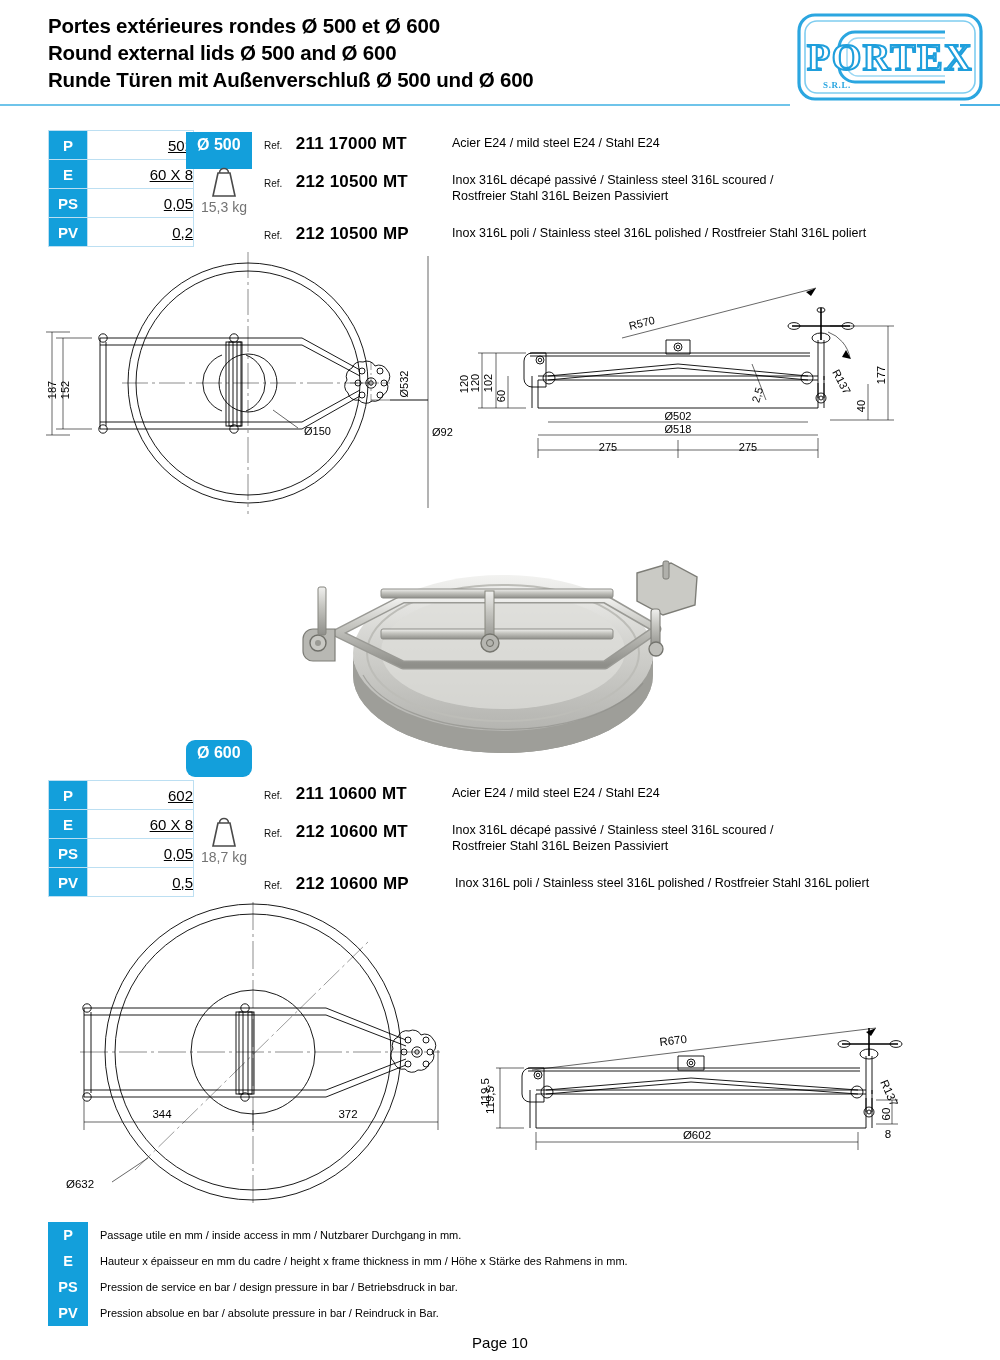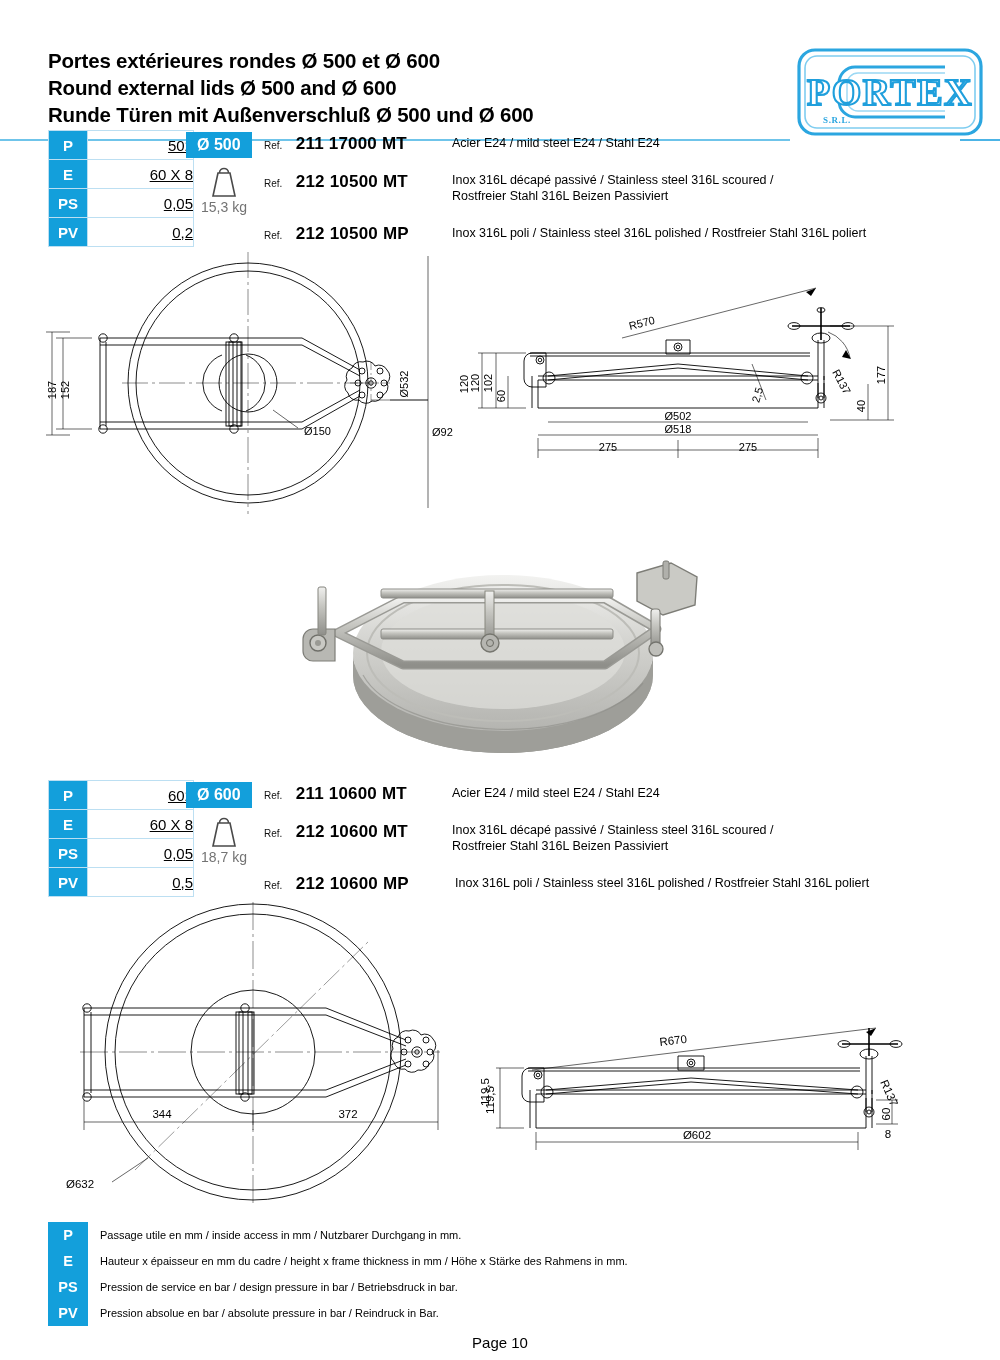--- a/index.html
+++ b/index.html
@@ -7,21 +7,21 @@
     width:1000px;height:1360px;
     background:#ffffff;
     font-family:"Liberation Sans", sans-serif;
     color:#000;
     position:relative;
     overflow:hidden;
   }
   .page{position:relative;width:1000px;height:1360px;}
 
   
-  .header{position:absolute;left:0;top:0;width:1000px;height:110px;margin-top:35px;}
+  .header{position:absolute;left:0;top:0;width:1000px;height:110px;}
   .title-block{position:absolute;left:48px;top:12px;}
   .title-line{
     font-size:20.5px;font-weight:bold;letter-spacing:-0.2px;
     line-height:27px;white-space:nowrap;color:#000;
   }
   .logo{position:absolute;left:795px;top:12px;width:190px;height:88px;}
   .logo svg{display:block;}
   .header-rule{
     position:absolute;left:0;top:104px;width:1000px;height:2px;
     background:#6fc4ea;
@@ -41,21 +41,21 @@
     width:38px;text-align:center;font-size:15.5px;
   }
   .spec-val{
     width:105px;text-align:right;color:#000;font-size:15px;text-decoration:underline;
   }
 
   
   .dia-badge{
     position:absolute;background:#139fdb;color:#fff;
     font-weight:bold;font-size:16px;
-    padding:4px 11px 4px 11px;
+    padding:4px 11px 15px 11px;
     white-space:nowrap;
   }
   .ref-row{position:absolute;white-space:nowrap;}
   .ref-lbl{font-size:10px;color:#111;}
   .ref-num{font-size:17px;font-weight:bold;color:#000;margin-left:9px;letter-spacing:0.2px;}
   .mat-txt{
     position:absolute;font-size:12.5px;line-height:15.5px;color:#000;
     white-space:pre-line;
   }
   .weight-wrap{position:absolute;text-align:center;}
@@ -407,21 +407,21 @@
       <td class="spec-key">PS</td>
       <td class="spec-val">0,05</td>
     </tr>
     <tr>
       <td class="spec-key">PV</td>
       <td class="spec-val">0,5</td>
     </tr>
   </tbody>
     </table>
 
-  <div class="dia-badge" style="left:186px;top:782px;">Ø 600</div>
+  <div class="dia-badge" style="left:186px;top:740px;border-radius:9px;">Ø 600</div>
 
   <div class="weight-wrap" style="left:186px;top:814px;width:76px;">
     <svg class="weight-ico" width="30" height="34" viewBox="0 0 30 34">
       <path d="M9 9 L4 32 L26 32 L21 9 Z" fill="none" stroke="#4a4a4a" stroke-width="1.6"></path>
       <path d="M10.5 9 C10.5 3, 19.5 3, 19.5 9" fill="none" stroke="#4a4a4a" stroke-width="1.6"></path>
     </svg>
     <div class="weight-val">18,7 kg</div>
   </div>
 
   <div class="ref-row" style="left:264px;top:784px;">

